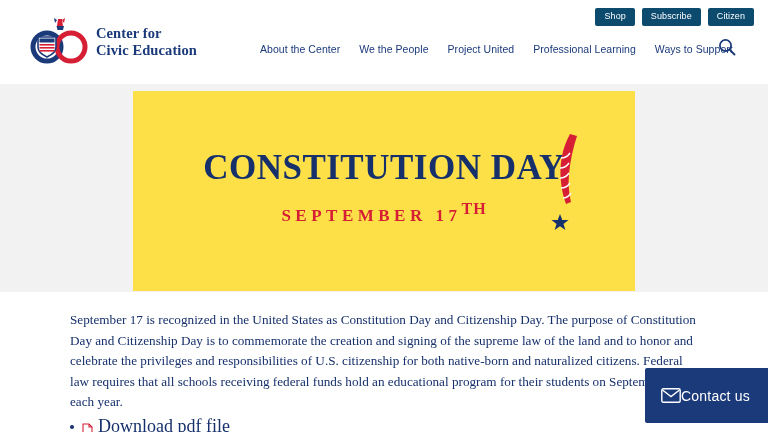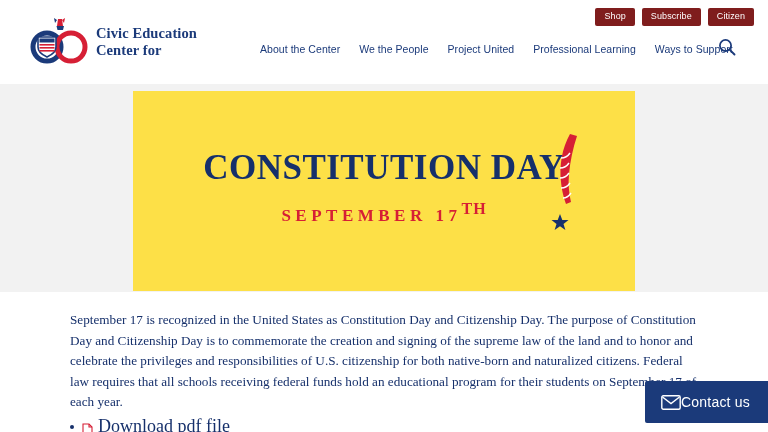--- a/index.html
+++ b/index.html
@@ -19,21 +19,21 @@
 
   
   .util-bar {
     position: absolute;
     top: 8px; right: 14px;
     display: flex;
     gap: 7px;
     align-items: center;
   }
   .util-btn {
-    background: #7f1d1d;
+    background: #0c4a6e;
     color: #ffffff;
     font-size: 9px;
     line-height: 1;
     padding: 4px 9px 5px 9px;
     border-radius: 2px;
     letter-spacing: .1px;
     cursor: pointer;
     border: none;
     font-family: "Liberation Sans", sans-serif;
   }
@@ -201,21 +201,21 @@
     cursor: pointer;
   }
 
   
   .contact-widget {
     position: absolute;
     right: 0;
     bottom: 9px;
     background: #1b3a7a;
     color: #ffffff;
-    height: 42px;
+    height: 55px;
     padding: 0 18px 0 16px;
     display: flex;
     align-items: center;
     gap: 0;
     cursor: pointer;
     border-radius: 2px 0 0 2px;
   }
   .contact-label {
     font-size: 14px;
     letter-spacing: .2px;
@@ -254,22 +254,22 @@
           <circle cx="41" cy="30" r="14" fill="none" stroke="#d61f35" stroke-width="5"></circle>
 
           <path d="M17 20 L26 20 L26 30 C26 35 21.5 38 17 40 C12.5 38 8 35 8 30 L8 20 Z" fill="#ffffff" stroke="#1b3a7a" stroke-width="1.6"></path>
           <rect x="9.5" y="21.5" width="15" height="4" fill="#1b3a7a"></rect>
           <rect x="9.5" y="27" width="15" height="1.6" fill="#d61f35"></rect>
           <rect x="9.5" y="30" width="15" height="1.6" fill="#d61f35"></rect>
           <rect x="9.5" y="33" width="15" height="1.6" fill="#d61f35"></rect>
         </svg>
       </div>
       <div class="logo-text">
+        <div>Center for</div>
         <div>Civic Education</div>
-        <div>Center for</div>
       </div>
     </div>
 
     <nav class="nav">
       <span class="nav-item">About the Center</span>
       <span class="nav-item">We the People</span>
       <span class="nav-item">Project United</span>
       <span class="nav-item">Professional Learning</span>
       <span class="nav-item">Ways to Support</span>
     </nav>

